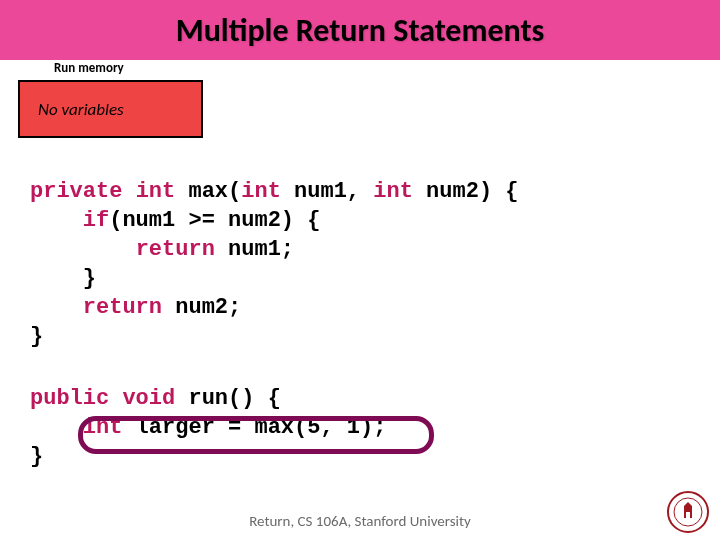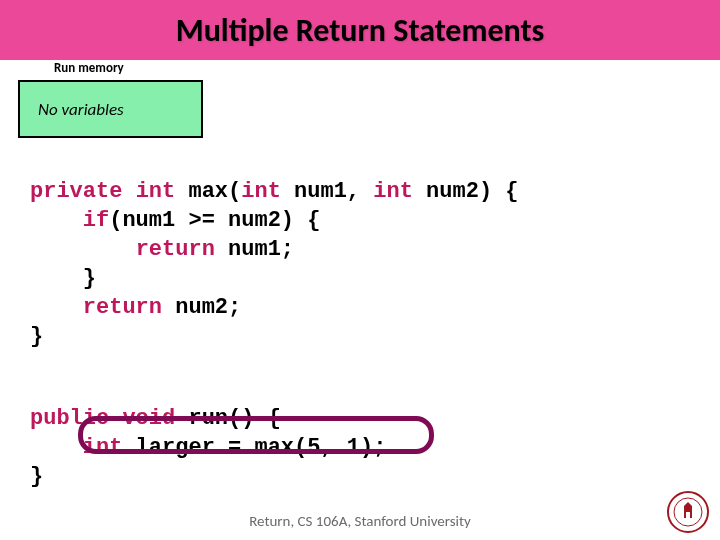--- a/index.html
+++ b/index.html
@@ -28,42 +28,42 @@
     color: #000;
     margin-left: 36px;
   }
   .memory-box {
     position: absolute;
     top: 80px;
     left: 18px;
     width: 185px;
     height: 58px;
     border: 2px solid #000;
-    background: #86efac;
+    background: #ef4444;
     display: flex;
     align-items: center;
     padding-left: 18px;
   }
   .memory-box span {
     font-style: italic;
     font-size: 17px;
     font-family: Calibri, Arial, sans-serif;
   }
   .code-block {
     position: absolute;
     left: 30px;
     font-family: "Courier New", monospace;
     font-size: 22px;
     line-height: 1.32;
     font-weight: bold;
     white-space: pre;
     color: #000;
   }
   .code-max { top: 177px; }
-  .code-run { top: 404px; }
+  .code-run { top: 384px; }
   .kw { color: #be185d; }
   .highlight-box {
     position: absolute;
     top: 416px;
     left: 78px;
     width: 356px;
     height: 38px;
     border: 5px solid #7e0b53;
     border-radius: 18px;
     background: transparent;

